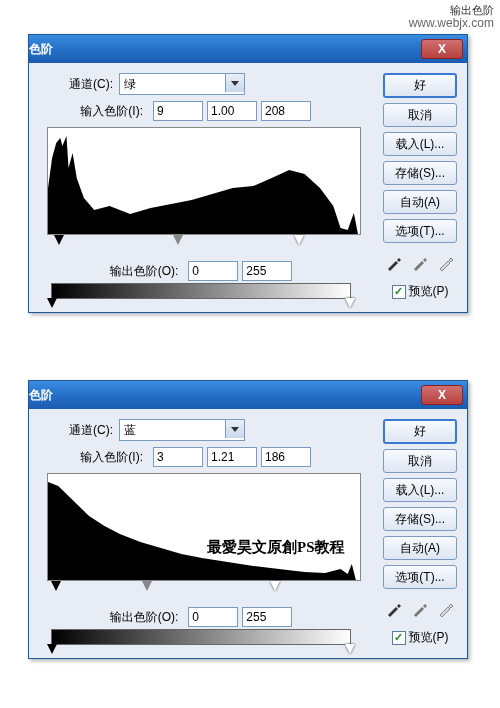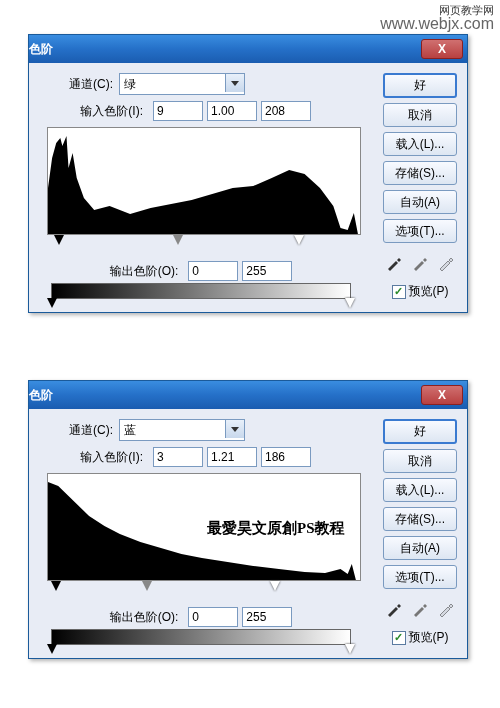--- a/index.html
+++ b/index.html
@@ -1,17 +1,17 @@
 <!DOCTYPE html>
 <html><head>
 <meta charset="utf-8">
 <style>
 body{margin:0;padding:0;width:500px;height:708px;background:#fff;font-family:"Microsoft YaHei",SimSun,sans-serif;font-size:12px;position:relative}
 .watermark{position:absolute;top:4px;right:6px;font-size:11px;color:#333;text-align:right;line-height:13px}
-.watermark .url{font-size:16px;color:#666}
+.watermark .url{font-size:12px;color:#666}
 .dialog{position:absolute;left:28px;width:438px;border:1px solid #1a5a9a;background:#e8ecf5;box-shadow:2px 2px 4px rgba(0,0,0,.3)}
 .dialog.d1{top:34px}
 .dialog.d2{top:380px}
 .titlebar{height:28px;background:linear-gradient(to bottom,#3a8de0 0%,#2570c8 50%,#1a5cb0 100%);display:flex;align-items:center;justify-content:space-between;padding:0 4px 0 0}
 .titlebar-text{color:#fff;font-size:12px;font-weight:bold}
 .close-btn{width:40px;height:18px;background:linear-gradient(to bottom,#d07070 0%,#b84040 100%);border:1px solid #8a2020;border-radius:3px;color:#fff;font-size:12px;font-weight:bold;display:flex;align-items:center;justify-content:center;cursor:pointer}
 .body{display:flex;padding:10px 8px 12px 8px;gap:16px}
 .left{flex:1}
 .right{width:78px;display:flex;flex-direction:column;gap:5px;align-items:center}
 .row{display:flex;align-items:center;margin-bottom:6px}
@@ -35,21 +35,21 @@
 .eyedrops{display:flex;gap:8px;margin-top:6px}
 .eye{width:18px;height:18px;cursor:pointer}
 .preview{display:flex;align-items:center;gap:3px;margin-top:6px;font-size:12px}
 .cb{width:12px;height:12px;border:1px solid #5a7aa0;background:#fff;display:flex;align-items:center;justify-content:center;color:#2a8a2a;font-size:11px;font-weight:bold}
 .overlay-text{position:absolute;font-size:15px;font-family:SimSun;color:#000;font-weight:bold}
 </style>
 </head>
 <body>
 
 <div class="watermark">
- <div>网页教学网</div>
+ <div>输出色阶</div>
  <div class="url">www.webjx.com</div>
 </div>
 
 <div class="dialog d1">
  <div class="titlebar">
   <span class="titlebar-text">色阶</span>
   <div class="close-btn">X</div>
  </div>
  <div class="body">
   <div class="left">
@@ -130,21 +130,21 @@
     <span class="lbl" style="width:86px">输入色阶(I):</span>
     <input class="inp" value="3" style="">
     <input class="inp" value="1.21" style="">
     <input class="inp" value="186" style="">
    </div>
    <div class="histo-box">
     <svg class="histo-svg" viewBox="0 0 304 106" preserveAspectRatio="none">
      <path fill="#000" d="M0,106 L0,8 L5,10 L10,12 L18,20 L28,30 L40,42 L55,52 L70,60 L90,68 L110,74 L130,80 L150,84 L175,88 L200,92 L225,95 L250,98 L270,99 L285,95 L292,100 L296,90 L300,106 Z"></path>
     </svg>
    </div>
-   <div class="overlay-text" style="left:170px;top:100px">最愛昊文原創PS教程</div>
+   <div class="overlay-text" style="left:170px;top:119px">最愛昊文原創PS教程</div>
    <div class="slider-track">
     <div class="tri black" style="left:0%"></div>
     <div class="tri gray" style="left:30%"></div>
     <div class="tri white" style="left:72%"></div>
    </div>
    <div class="out-row">
     <span class="lbl">输出色阶(O):</span>
     <input class="inp" value="0" style="">
     <input class="inp" value="255" style="">
    </div>

